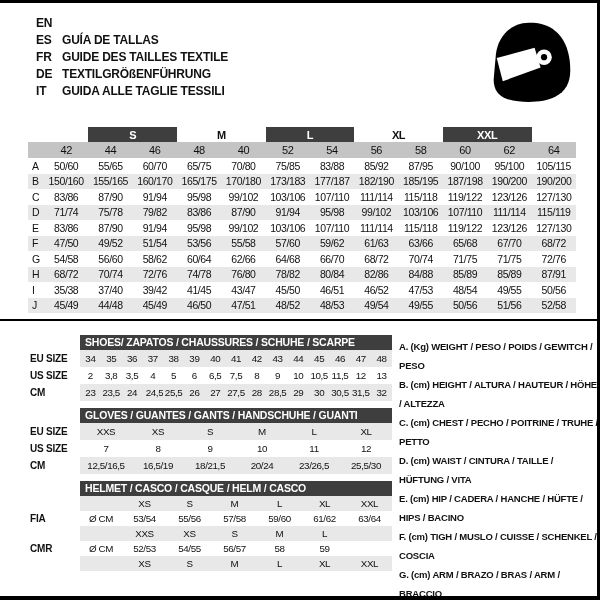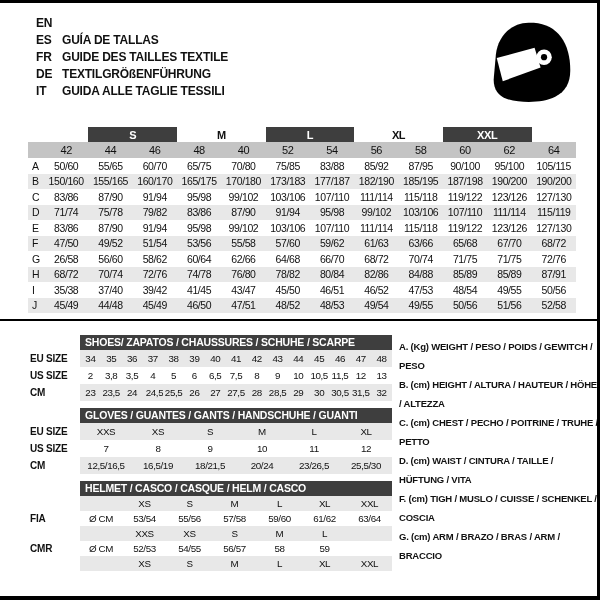--- a/index.html
+++ b/index.html
@@ -207,21 +207,21 @@
             <td>57/60</td>
             <td>59/62</td>
             <td>61/63</td>
             <td>63/66</td>
             <td>65/68</td>
             <td>67/70</td>
             <td>68/72</td>
           </tr>
           <tr class="data-row">
             <td class="row-letter">G</td>
-            <td>26/58</td>
+            <td>54/58</td>
             <td>56/60</td>
             <td>58/62</td>
             <td>60/64</td>
             <td>62/66</td>
             <td>64/68</td>
             <td>66/70</td>
             <td>68/72</td>
             <td>70/74</td>
             <td>71/75</td>
             <td>71/75</td>
@@ -468,17 +468,18 @@
           </tbody>
         </table>
     </div>
   </div>
 
   <div class="legend">
       <div class="legend-item">A. (Kg) WEIGHT / PESO / POIDS / GEWITCH / PESO</div>
       <div class="legend-item">B. (cm) HEIGHT / ALTURA / HAUTEUR / HÖHE / ALTEZZA</div>
       <div class="legend-item">C. (cm) CHEST / PECHO / POITRINE / TRUHE / PETTO</div>
       <div class="legend-item">D. (cm) WAIST / CINTURA / TAILLE / HÜFTUNG / VITA</div>
+      <div class="legend-item">E. (cm) HIP / CADERA / HANCHE / HÜFTE / HIPS /  BACINO</div>
       <div class="legend-item">F.  (cm) TIGH / MUSLO / CUISSE / SCHENKEL / COSCIA</div>
       <div class="legend-item">G. (cm) ARM  / BRAZO / BRAS / ARM / BRACCIO</div>
     </div>
 
 </div>
 
 </body></html>

